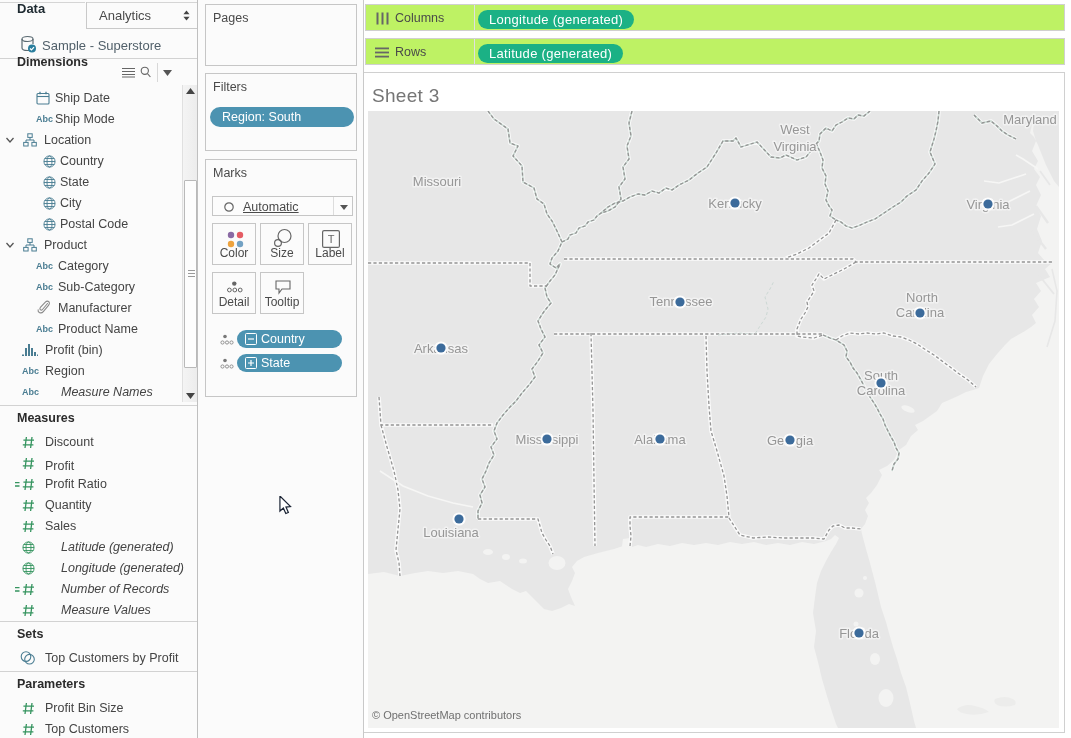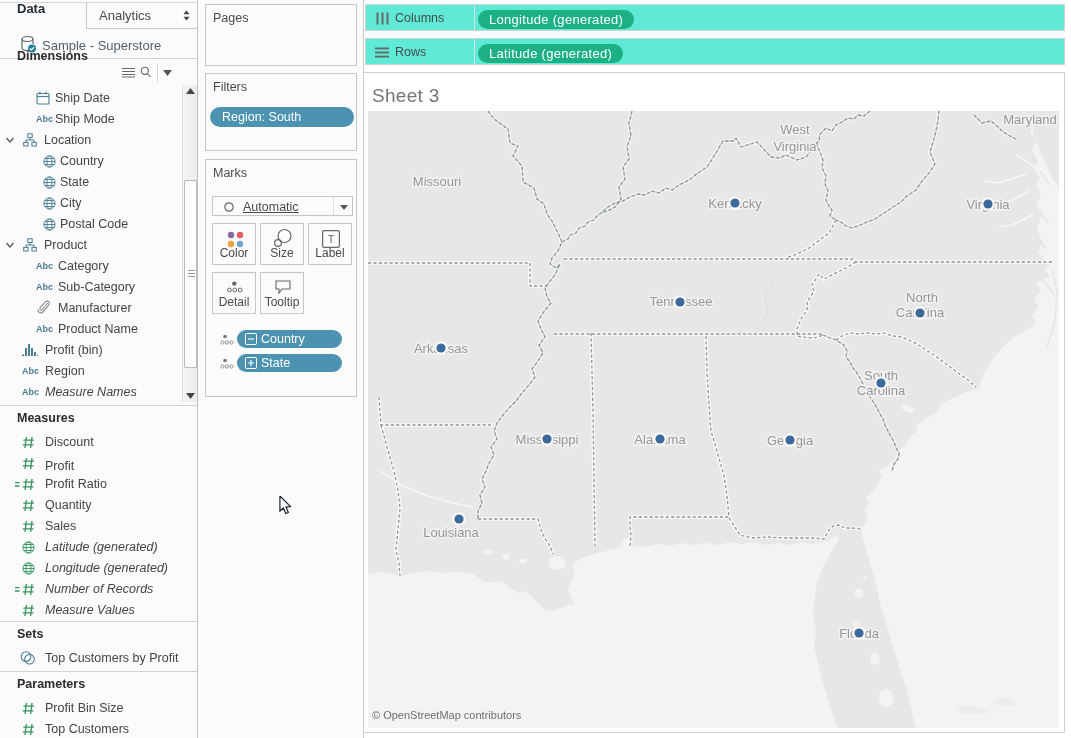--- a/index.html
+++ b/index.html
@@ -12,35 +12,35 @@
 .tab-data { position:absolute; left:17px; top:1px; font-size:13px; font-weight:bold; color:#1e2a31; }
 .tab-analytics { position:absolute; left:99px; top:8px; font-size:13px; color:#4a4a4a; }
 .tabvline { position:absolute; left:86px; top:2px; width:1px; height:27px; background:#c9c9c9; }
 .tabhline { position:absolute; left:86px; top:28px; width:111px; height:1px; background:#c9c9c9; }
 .sorticon { position:absolute; left:182px; top:10px; width:9px; height:11px; }
 .dsrow { position:absolute; left:0; top:33px; width:197px; height:25px; }
 .dstext { position:absolute; left:42px; top:5px; font-size:13px; color:#51606a; }
 .sep { position:absolute; left:0; width:197px; height:1px; background:#d2d2d2; }
 .hdr { position:absolute; left:17px; font-size:12.5px; font-weight:bold; color:#2b2b2b; }
 .ftext { position:absolute; top:3px; font-size:12.5px; color:#444444; white-space:nowrap; }
-.it { font-style:italic; }
+.it { font-style:italic;margin-left:16px; }
 .abcicon { font-size:9px; font-weight:bold; color:#4a7d92; position:absolute; top:5px; }
 
 #scrollbar { position:absolute; left:182px; top:85px; width:15px; height:317px; background:linear-gradient(to right,#f4f4f4,#ececec); border-left:1px solid #e0e0e0;}
 #sthumb { position:absolute; left:1px; top:95px; width:13px; height:188px; background:#fdfdfd; border:1px solid #b9b9b9; border-radius:1px; }
 .grip { position:absolute; left:3px; width:7px; height:1px; background:#9a9a9a; }
 
 #midpanel { left:198px; top:0; width:166px; height:738px; background:#fbfbfb; border-right:1px solid #c9c9c9; }
 .card { position:absolute; left:7px; width:152px; border:1px solid #c6c6c6; background:#fbfbfb; }
 .cardlabel { position:absolute; left:7px; top:6px; font-size:12.5px; color:#4a4a4a; }
 .pill { position:absolute; height:20px; border-radius:10px; background:#4c93b1; color:#ffffff; font-size:12.5px; line-height:20px; white-space:nowrap; }
 .mbtn { position:absolute; width:44px; height:42px; border:1px solid #c6c6c6; background:#fbfbfb; text-align:center; }
 .mbtn span { position:absolute; bottom:4px; left:0; width:100%; font-size:12px; color:#4a4a4a; }
 
-.shelf { position:absolute; left:365px; width:700px; height:27px; border:1px solid #d0d0d0; background:#5eead4; }
+.shelf { position:absolute; left:365px; width:700px; height:27px; border:1px solid #d0d0d0; background:#bef264; }
 .shelflabel { position:absolute; left:29px; top:6px; font-size:12.5px; color:#4a4a4a; }
 .shelfdiv { position:absolute; left:108px; top:0; width:1px; height:25px; background:#e0e0e0; }
 .gpill { position:absolute; top:5px; height:19px; border-radius:10px; background:#1bb185; color:#ffffff; font-size:13px; letter-spacing:0.3px; line-height:19px; padding:0 11px; }
 
 #sheet { left:364px; top:72px; width:701px; height:661px; border:1px solid #d0d0d0; border-left:none; background:#ffffff; }
 #sheettitle { position:absolute; left:8px; top:12px; font-size:19px; color:#757575; letter-spacing:0.3px; }
 #mapbox { position:absolute; left:4px; top:38px; width:691px; height:617px; }
 #attrib { position:absolute; left:8px; top:636px; font-size:11px; color:#707070; z-index:5; }
 </style>
 </head>
@@ -63,21 +63,21 @@
     <svg style="position:absolute;left:20px;top:2px" width="17" height="19" viewBox="0 0 17 19">
       <ellipse cx="7.5" cy="4" rx="5.5" ry="2.5" fill="none" stroke="#5a6a72" stroke-width="1.2"></ellipse>
       <path d="M2 4 V13 C2 14.4 4.5 15.5 7.5 15.5 C8 15.5 8.6 15.46 9 15.4" fill="none" stroke="#5a6a72" stroke-width="1.2"></path>
       <path d="M13 4 V9" fill="none" stroke="#5a6a72" stroke-width="1.2"></path>
       <circle cx="12" cy="13.5" r="4" fill="#2a7e9d"></circle>
       <path d="M10 13.5 L11.5 15 L14 12.2" fill="none" stroke="#fff" stroke-width="1.2"></path>
     </svg>
     <div class="dstext">Sample - Superstore</div>
   </div>
   <div class="sep" style="top:58px"></div>
-  <div class="hdr" style="top:49px">Dimensions</div>
+  <div class="hdr" style="top:55px">Dimensions</div>
 
   <svg class="abs" style="left:122px;top:67px" width="13" height="11" viewBox="0 0 13 11">
     <g stroke="#666" stroke-width="1">
         <path d="M0 1.5 H13 M0 4.5 H13 M0 7.5 H13 M0 10 H13"></path>
       </g>
   </svg>
   <svg class="abs" style="left:140px;top:66px" width="11" height="12" viewBox="0 0 11 12">
     <circle cx="4.8" cy="4.8" r="3.6" fill="none" stroke="#666" stroke-width="1.1"></circle>
       <path d="M7.5 7.7 L10.4 11" stroke="#666" stroke-width="1.1"></path>
   </svg>

